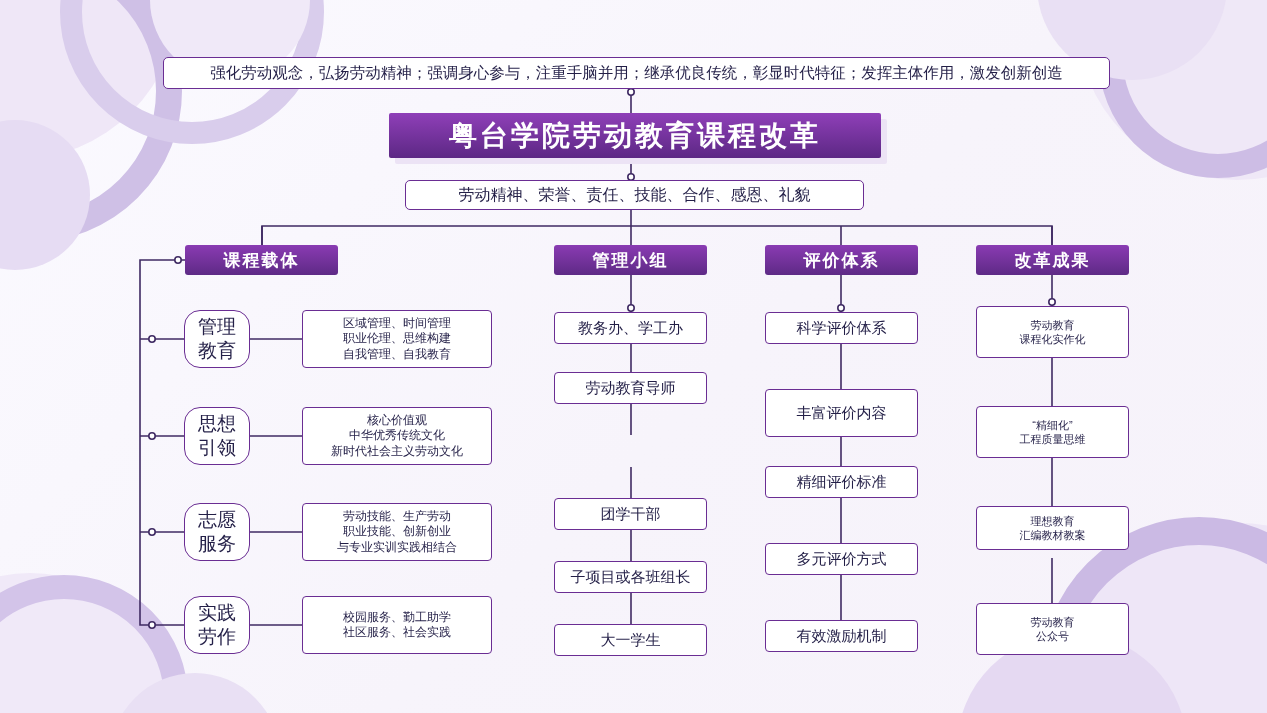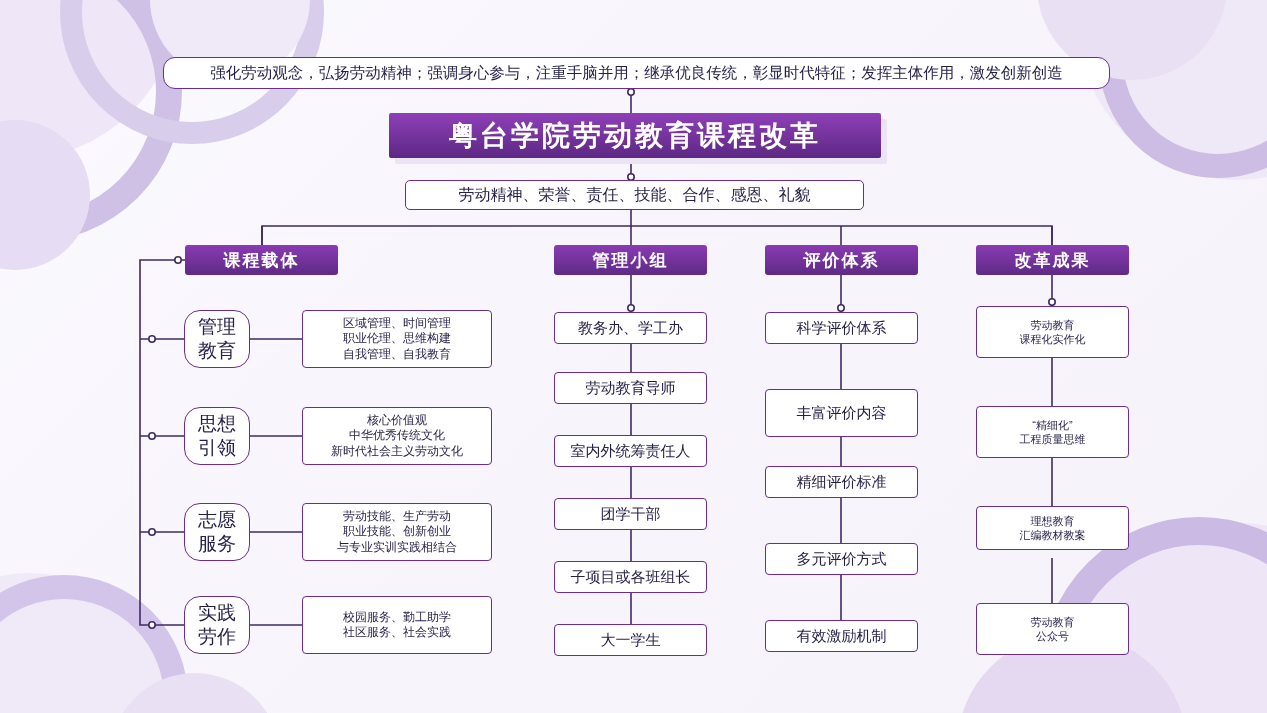--- a/index.html
+++ b/index.html
@@ -96,21 +96,21 @@
     background: linear-gradient(180deg, #8f3fb8 0%, #5c2884 100%);
     box-shadow: 6px 6px 0 0 #ece3f5;
     border-radius: 2px;
   }
 
   #top-statement {
     left: 163px; top: 57px;
     width: 947px; height: 32px;
     font-size: 15.5px;
     border-color: #6a2d93;
-    border-radius: 12px;
+    border-radius: 5px;
   }
 
   #keywords-box {
     left: 405px; top: 180px;
     width: 459px; height: 30px;
     font-size: 16px;
     border-radius: 5px;
     text-align: center;
   }
 
@@ -280,21 +280,20 @@
   <div class="node detail-box" id="det-2">劳动技能、生产劳动
 职业技能、创新创业
 与专业实训实践相结合</div>
   <div class="node small-label" id="lbl-3">实践
 劳作</div>
   <div class="node detail-box" id="det-3">校园服务、勤工助学
 社区服务、社会实践</div>
 
   <div class="node mid-box" id="mg-0">教务办、学工办</div>
   <div class="node mid-box" id="mg-1">劳动教育导师</div>
-  <div class="node mid-box" id="mg-2">室内外统筹责任人</div>
   <div class="node mid-box" id="mg-3">团学干部</div>
   <div class="node mid-box" id="mg-4">子项目或各班组长</div>
   <div class="node mid-box" id="mg-5">大一学生</div>
 
   <div class="node mid-box" id="ev-0">科学评价体系</div>
   <div class="node mid-box" id="ev-1">丰富评价内容</div>
   <div class="node mid-box" id="ev-2">精细评价标准</div>
   <div class="node mid-box" id="ev-3">多元评价方式</div>
   <div class="node mid-box" id="ev-4">有效激励机制</div>
 

